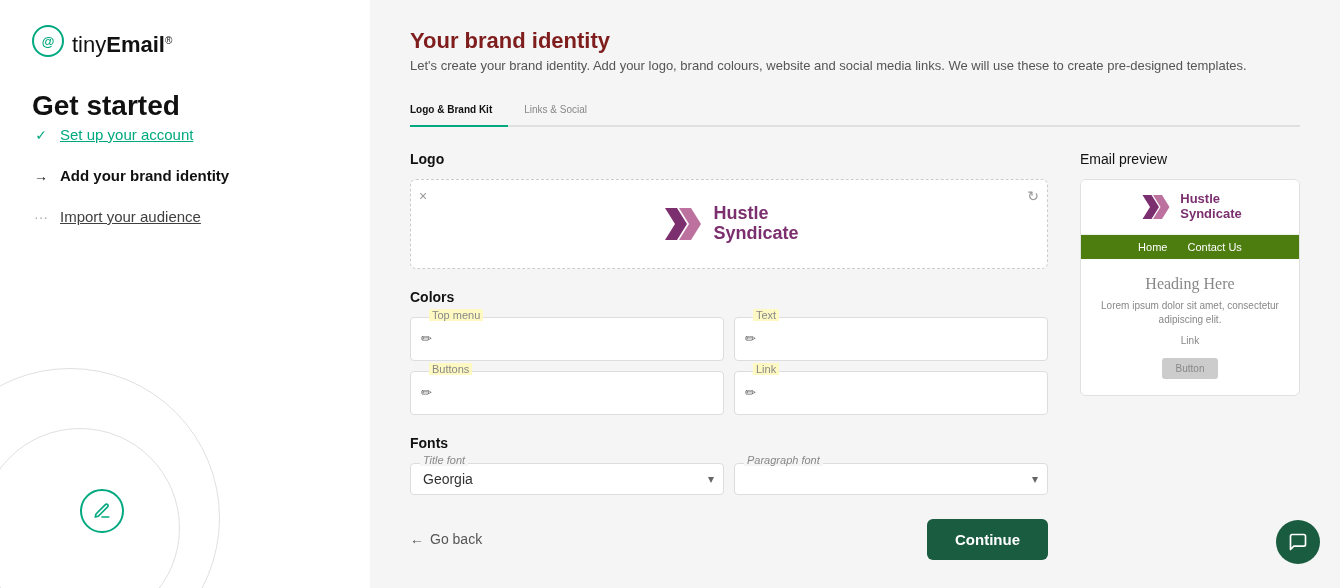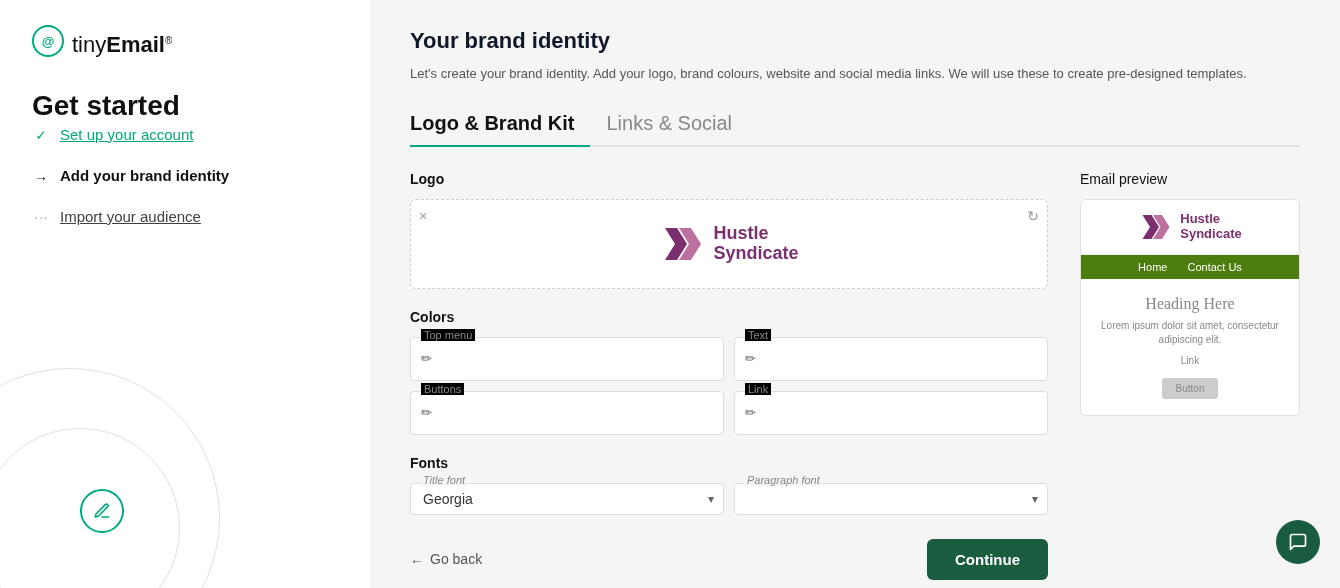--- a/index.html
+++ b/index.html
@@ -104,40 +104,40 @@
     .main-content {
       flex: 1;
       background: #f5f5f5;
       padding: 28px 40px 24px 40px;
       overflow-y: auto;
       position: relative;
     }
     .page-title {
       font-size: 22px;
       font-weight: 700;
-      color: #0f172a;
-      margin-bottom: 10px;
+      color: #7f1d1d;
+      margin-bottom: 2px;
     }
     .page-desc {
       font-size: 13px;
       color: #555;
       margin-bottom: 20px;
       line-height: 1.5;
     }
 
     
     .tabs {
       display: flex;
       gap: 0;
       border-bottom: 2px solid #e0e0e0;
       margin-bottom: 24px;
     }
     .tab {
       padding: 8px 16px 10px 0;
-      font-size: 20px;
+      font-size: 10px;
       cursor: pointer;
       color: #888;
       border-bottom: 2.5px solid transparent;
       margin-bottom: -2px;
     }
     .tab.active {
       color: #111;
       font-weight: 600;
       border-bottom: 2.5px solid #00a97f;
     }
@@ -217,22 +217,22 @@
       border-radius: 4px;
       height: 44px;
       display: flex;
       align-items: center;
       background: #fff;
       padding: 0 10px;
       gap: 8px;
     }
     .color-field-label {
       position: absolute;
-      top: -9px; left: 10px;
-      background: #000000;
+      top: -9px; left: 18px;
+      background: #fef9c3;
       font-size: 11px;
       color: #888;
       padding: 0 3px;
     }
     .color-pencil {
       font-size: 13px;
       color: #666;
     }
     .color-swatch {
       flex: 1;

